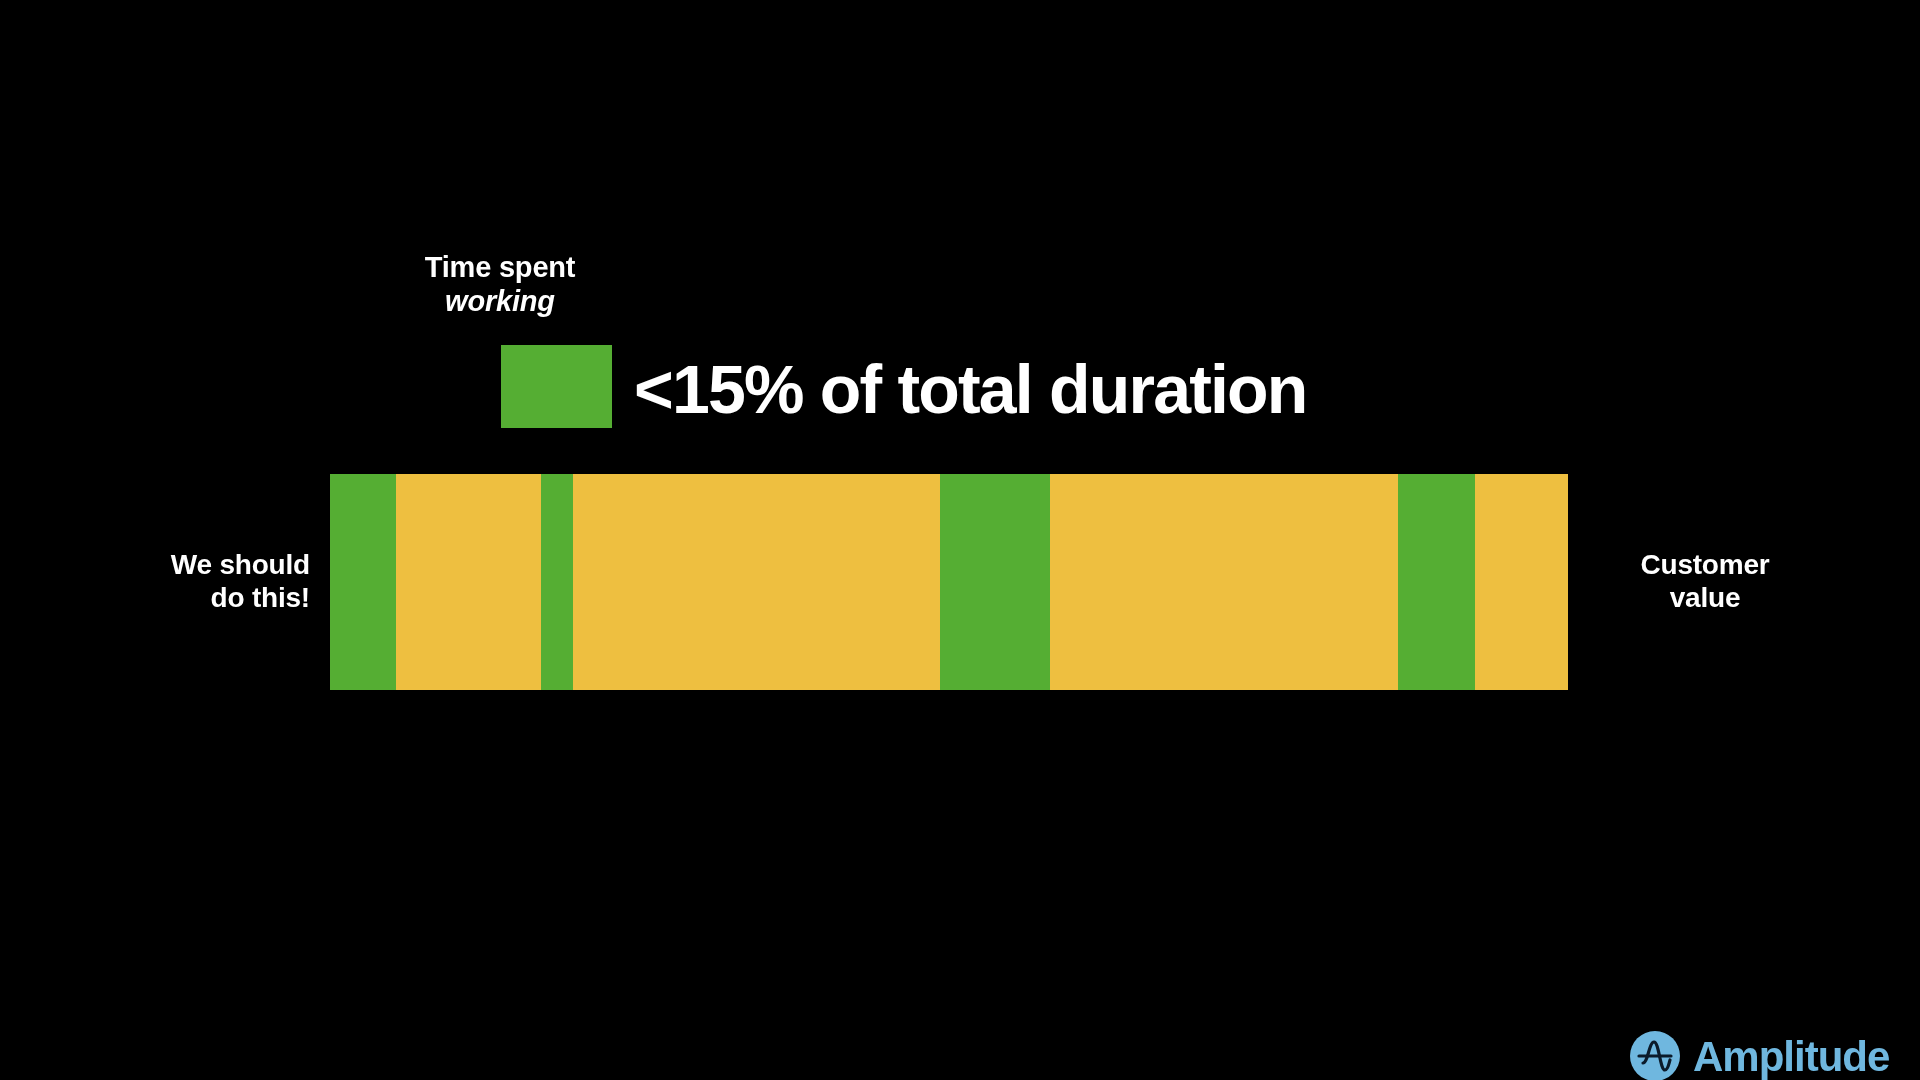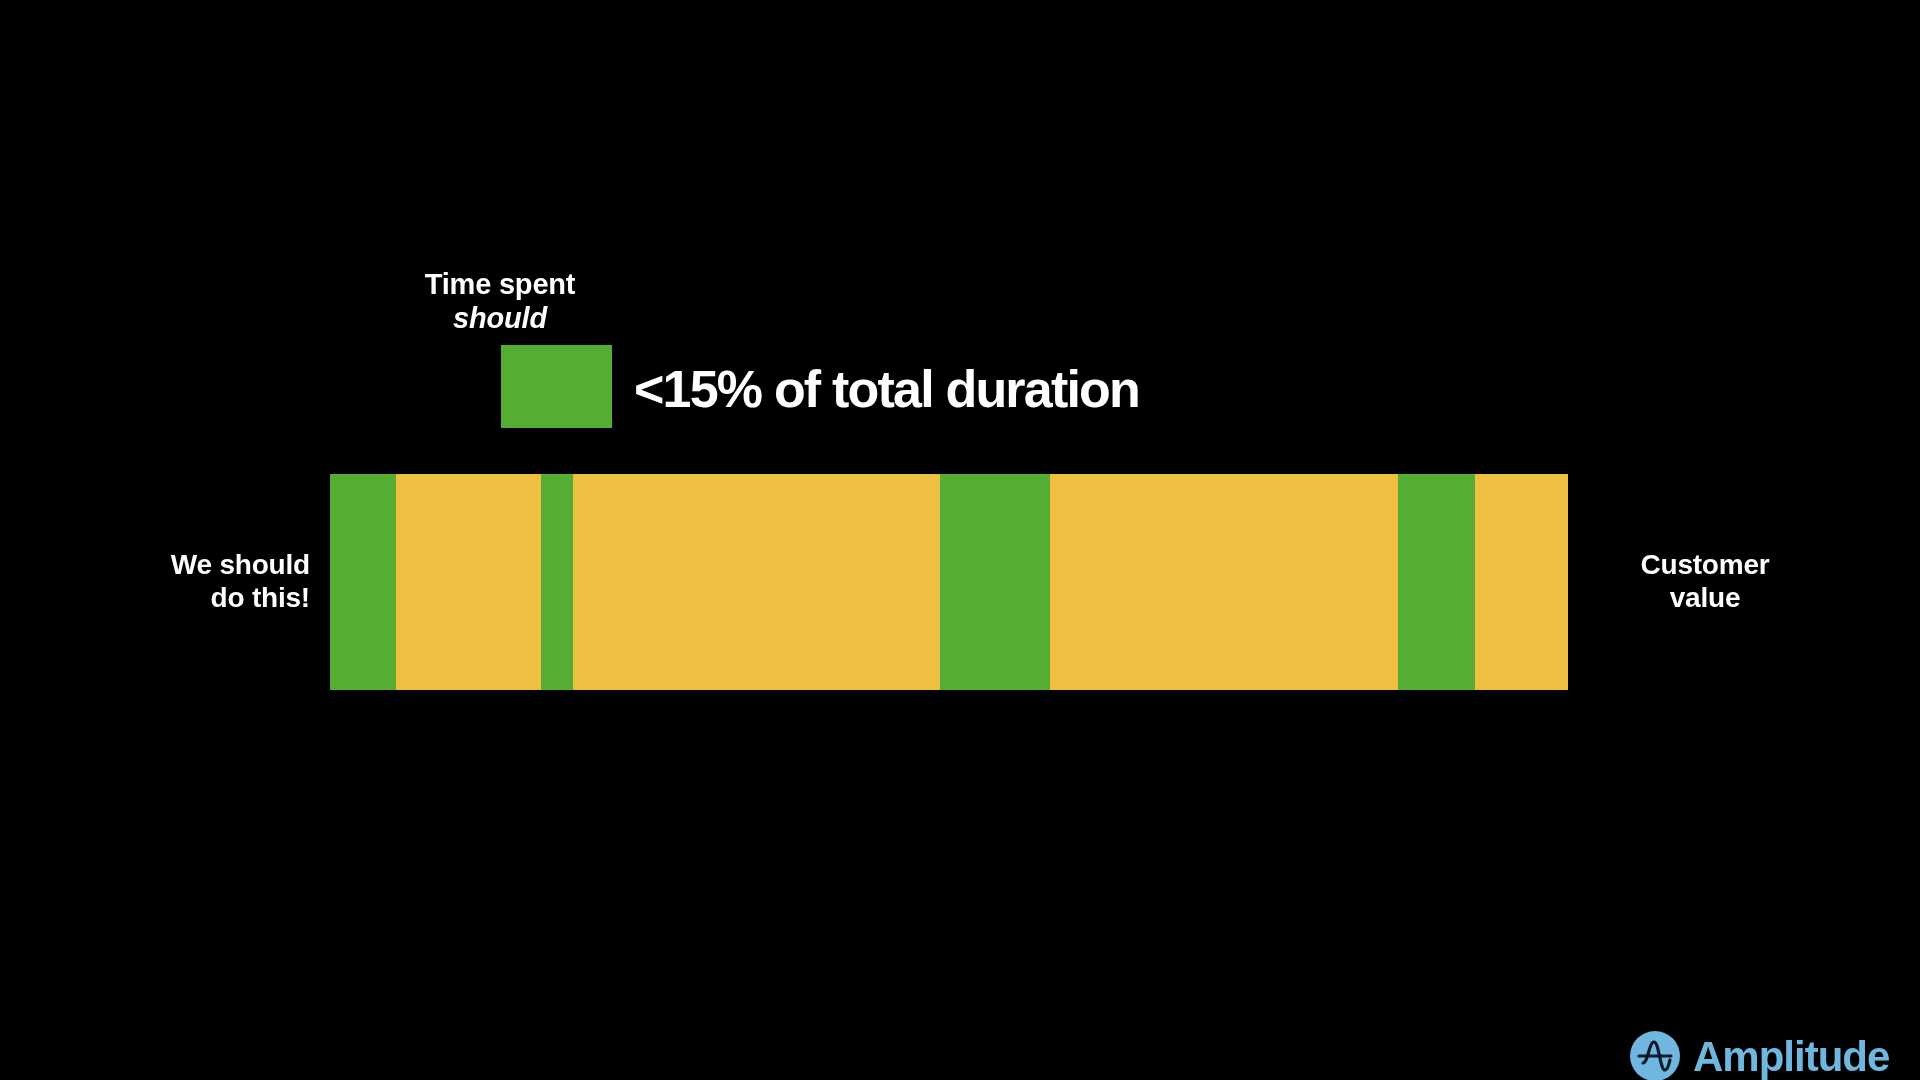--- a/index.html
+++ b/index.html
@@ -39,21 +39,20 @@
     width: 240px;
     text-align: center;
     line-height: 1.18;
   }
   .legend-caption .cap-line1 {
     display: block;
     font-size: 29px;
     font-weight: bold;
     letter-spacing: -0.2px;
     color: #ffffff;
-    margin-top: 17px;
   }
   .legend-caption .cap-line2 {
     display: block;
     font-size: 29px;
     font-weight: bold;
     font-style: italic;
     letter-spacing: -0.2px;
     color: #ffffff;
   }
 
@@ -65,21 +64,21 @@
     align-items: center;
   }
   .legend-swatch {
     width: 111px;
     height: 83px;
     background: #55AE33;
     flex: none;
   }
   .legend-headline {
     margin-left: 22px;
-    font-size: 52px;
+    font-size: 68px;
     font-weight: bold;
     letter-spacing: -1.8px;
     color: #ffffff;
     white-space: nowrap;
     line-height: 1;
     position: relative;
     top: 2px;
   }
 
   
@@ -149,21 +148,21 @@
 </style>
 </head>
 <body>
 
 <div id="slide">
 
   <div class="legend-block">
 
     <div class="legend-caption">
       <span class="cap-line1">Time spent</span>
-      <span class="cap-line2">should</span>
+      <span class="cap-line2">working</span>
     </div>
 
     <div class="legend-row">
       <div class="legend-swatch"></div>
       <div class="legend-headline">&lt;15% of total duration</div>
     </div>
 
   </div>
 
   <div class="bar-area">

